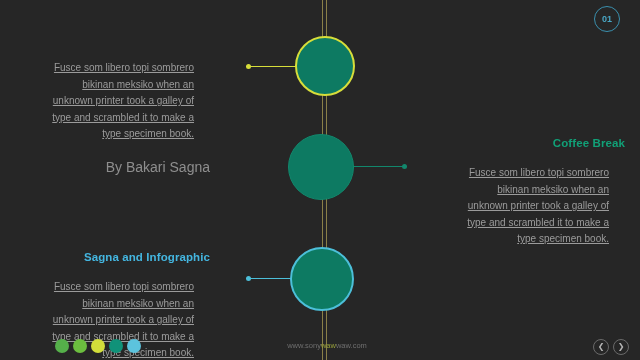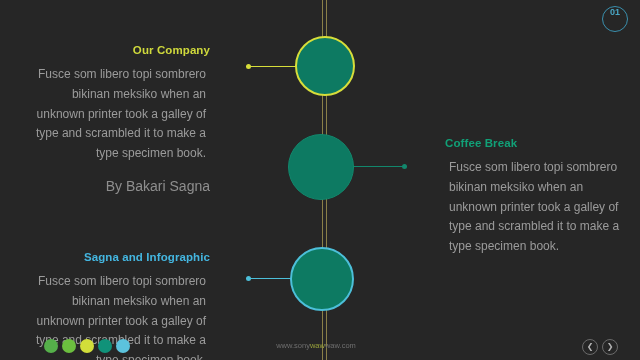--- a/index.html
+++ b/index.html
@@ -76,68 +76,70 @@
   .conn.c1 { left: 246px; top: 66px; width: 52px; background: #d7de3a; }
   .conn.c1 .dot { left: 0; background: #d7de3a; }
   .conn.c2 { left: 352px; top: 166px; width: 55px; background: #12876c; }
   .conn.c2 .dot { left: 50px; background: #12876c; }
   .conn.c3 { left: 246px; top: 278px; width: 48px; background: #4cbfd9; }
   .conn.c3 .dot { left: 0; background: #4cbfd9; }
 
   
   .block { position: absolute; z-index: 4; }
   .block.left  { text-align: right; }
-  .block.right { text-align: left; }
+  .block.right { text-align: right; }
 
   .block h2 {
     margin: 0 0 9px 0;
     font-size: 11.5px;
     font-weight: bold;
     letter-spacing: 0.1px;
   }
   .block p.body {
-    margin: 4px;
-    font-size: 12px;
+    margin: 16px;
+    font-size: 10px;
     line-height: 1.65;
     color: #9b9b9b;
+    text-decoration: underline;
   }
   .block p.byline {
     margin: 14px 0 0 0;
     font-size: 14px;
     color: #8e8e8e;
   }
 
   .b1 { left: 30px;  top: 44px;  width: 180px; }
   .b1 h2 { color: #cfd93c; }
   .b2 { left: 445px; top: 137px; width: 180px; }
   .b2 h2 { color: #11a077; }
   .b3 { left: 30px;  top: 251px; width: 180px; }
   .b3 h2 { color: #44b6e0; }
 
   
   .badge {
     position: absolute;
-    right: 12px;
+    right: 20px;
     top: 6px;
     width: 24px;
     height: 24px;
     border-radius: 50%;
     border: 1.5px solid #3a8fad;
     color: #49a6c4;
     font-size: 9px;
     font-weight: bold;
     display: flex;
+    align-items: center;
     justify-content: center;
     z-index: 5;
   }
 
   
   .footer {
     position: absolute;
-    left: 4px; bottom: 0;
+    left: 15px; bottom: 0;
     width: 624px; height: 28px;
     z-index: 5;
   }
   .dots {
     position: absolute;
     left: 40px;
     top: 7px;
     display: flex;
     gap: 4px;
   }
@@ -195,21 +197,20 @@
   </div>
   <div class="conn c3">
     <span class="dot"></span>
   </div>
 
   <div class="node n1"></div>
   <div class="node n2"></div>
   <div class="node n3"></div>
 
   <div class="block left b1">
-    <h2>Our Company</h2>
     <p class="body">Fusce som libero topi sombrero bikinan meksiko when an unknown printer took a galley of type and scrambled it to make a type specimen book.</p>
     <p class="byline">By Bakari Sagna</p>
   </div>
 
   <div class="block right b2">
     <h2>Coffee Break</h2>
     <p class="body">Fusce som libero topi sombrero bikinan meksiko when an unknown printer took a galley of type and scrambled it to make a type specimen book.</p>
   </div>
 
   <div class="block left b3">

